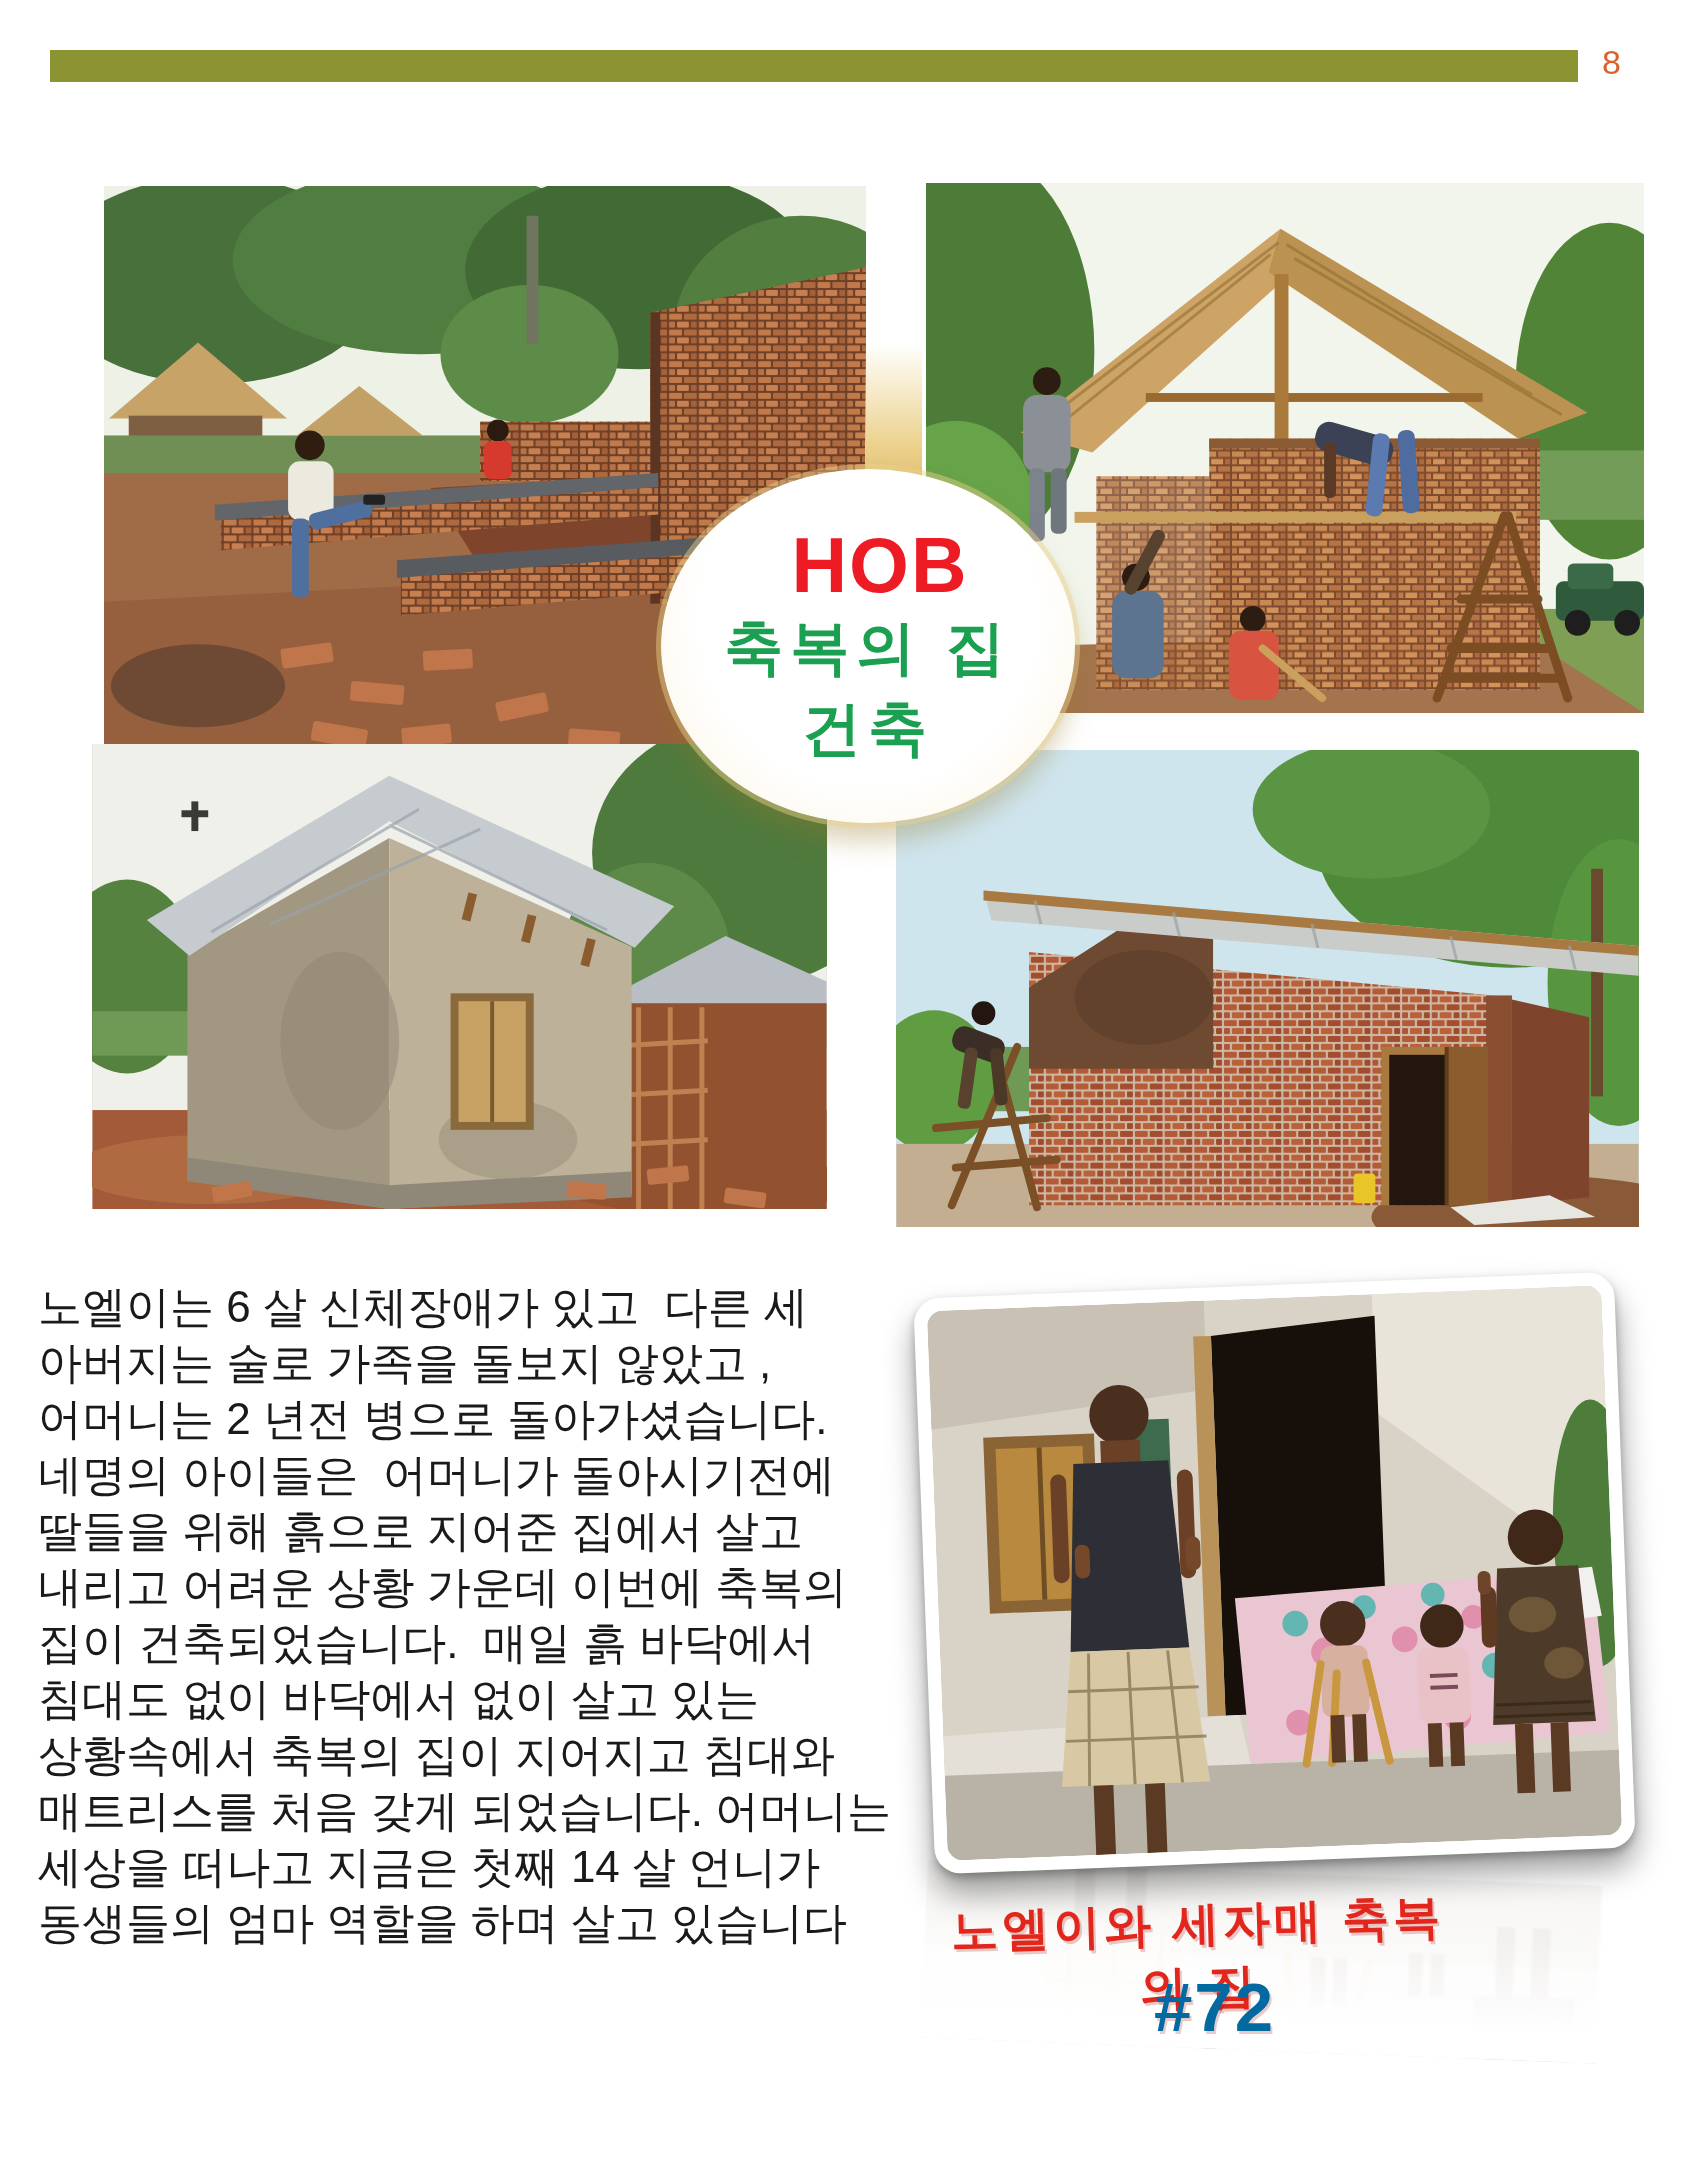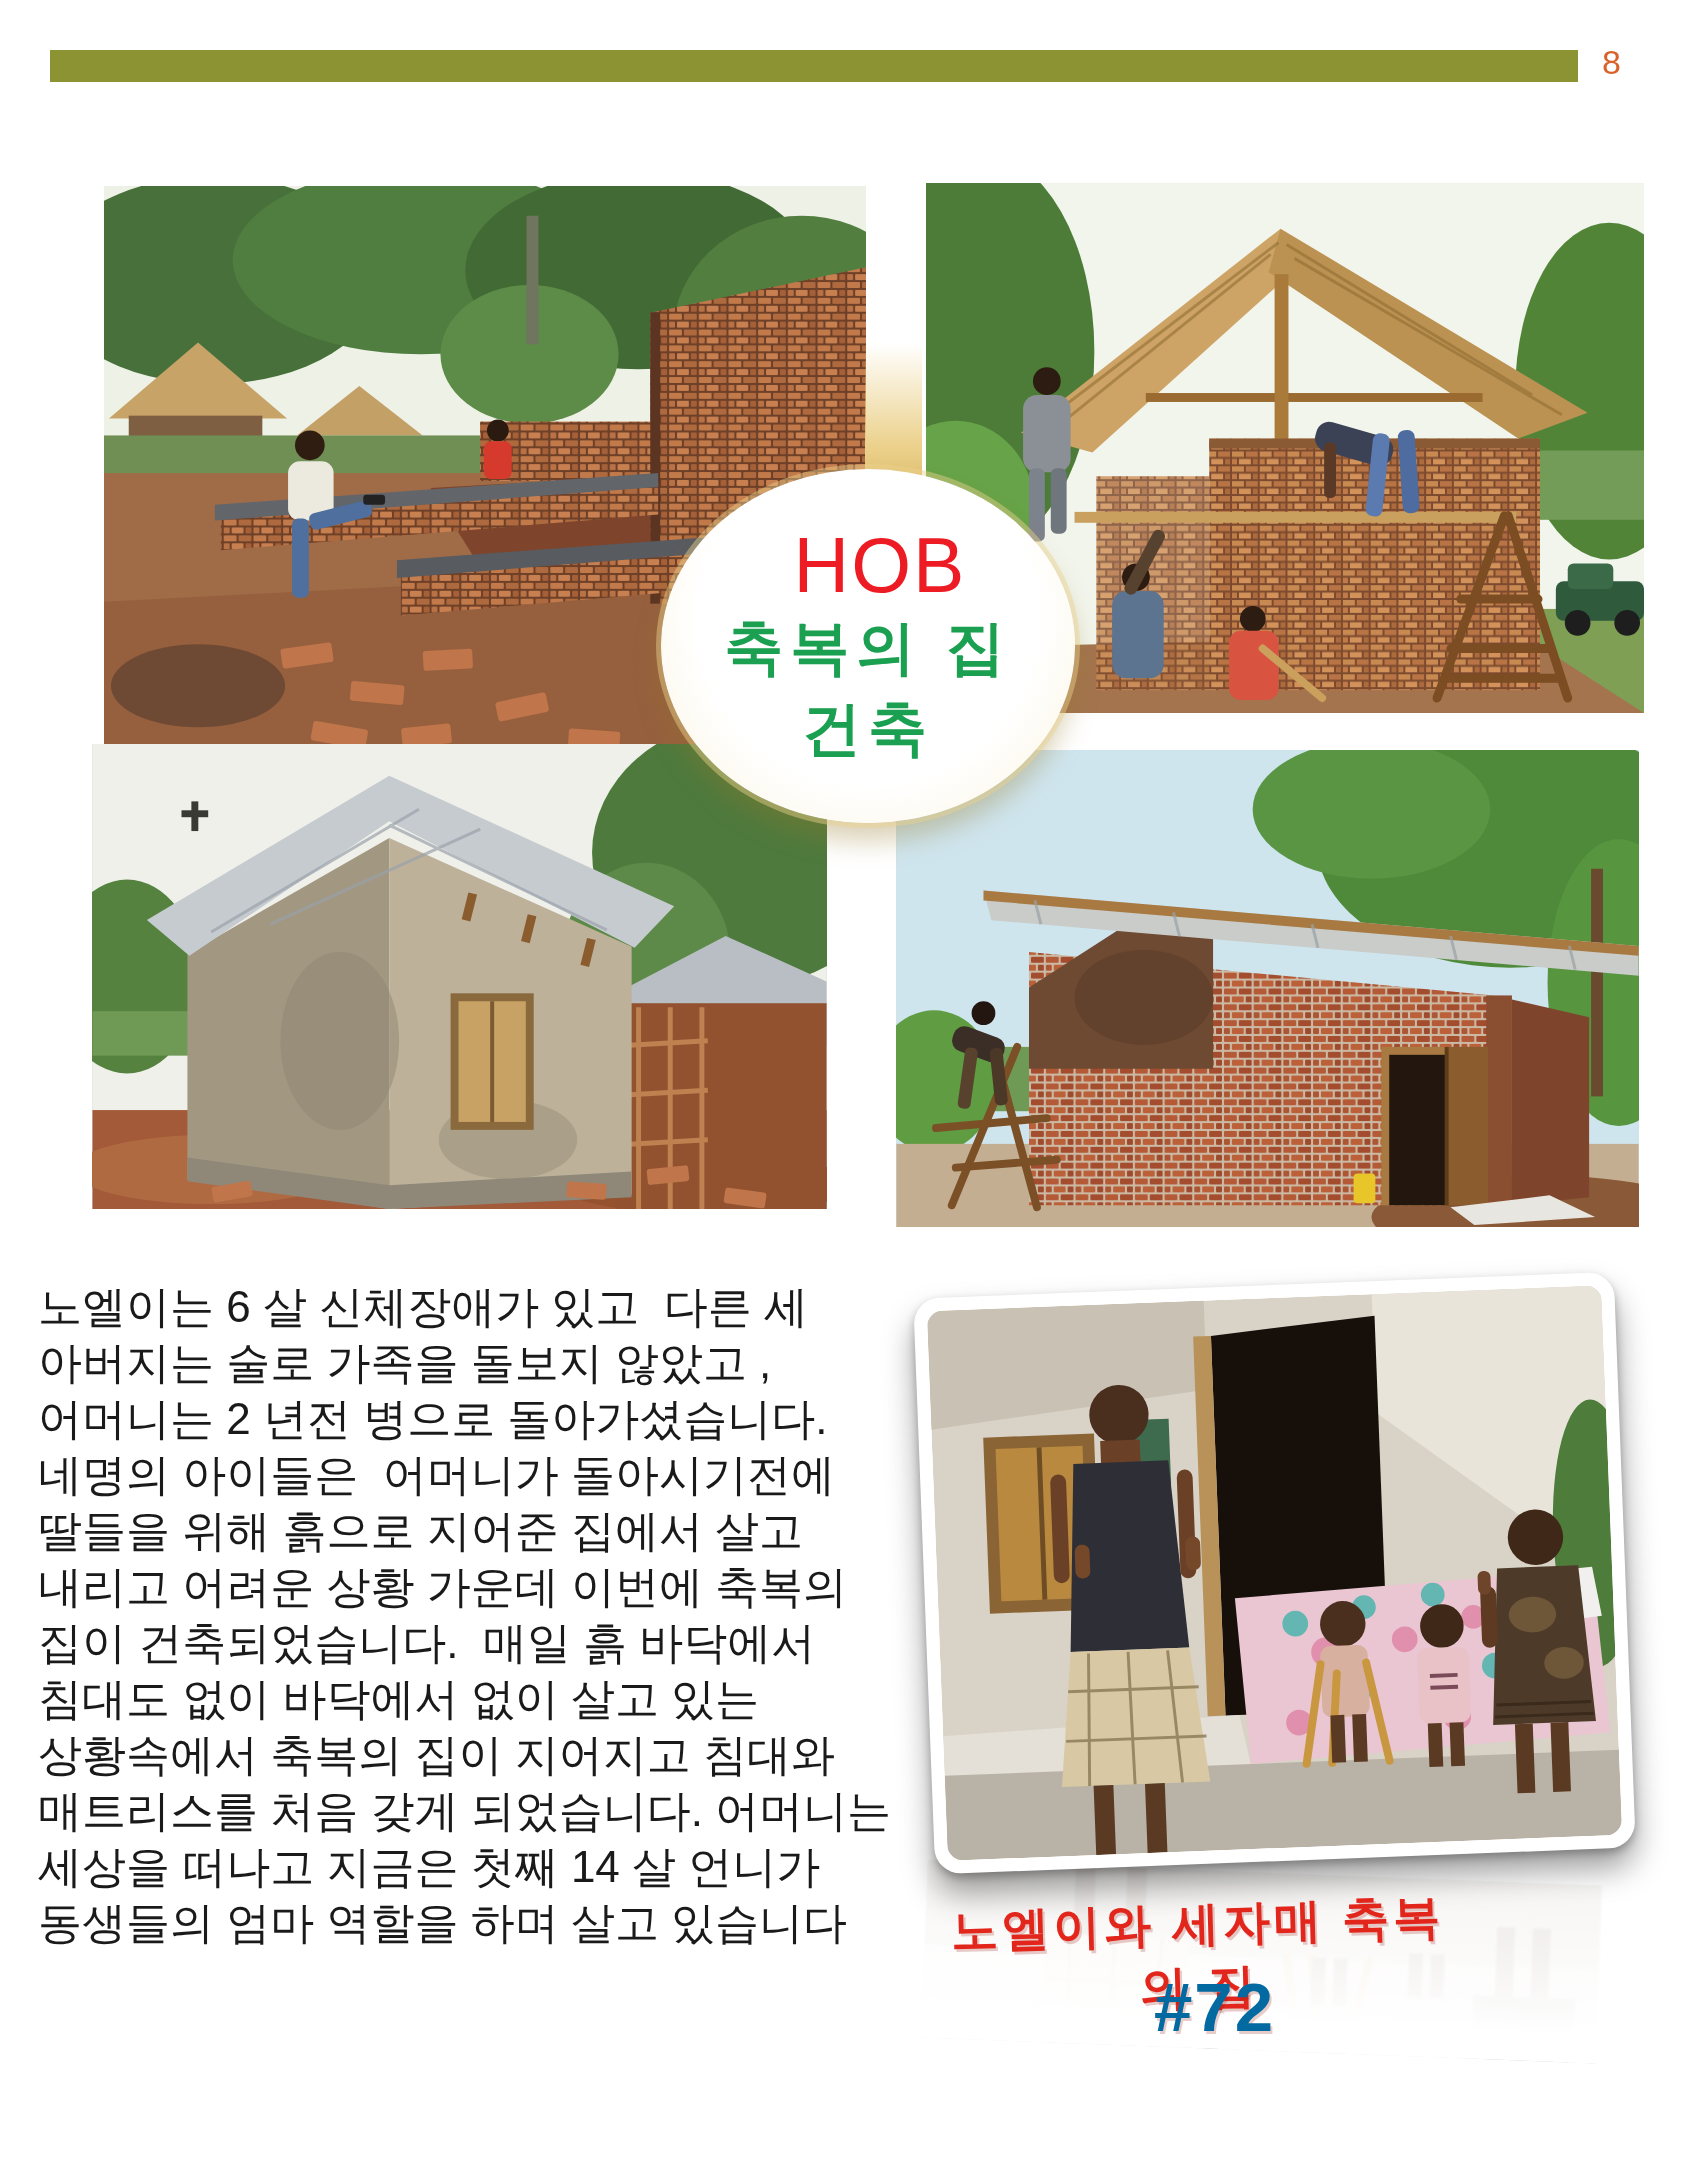--- a/index.html
+++ b/index.html
@@ -26,21 +26,21 @@
     background:linear-gradient(to bottom, rgba(255,255,255,0), #ecd28e 70%, #dfbd6d);}
 
   
   .badge{
     left:661px;top:469px;width:414px;height:354px;border-radius:50%;
     background:radial-gradient(ellipse at 50% 42%, #ffffff 58%, #fdf9ee 78%, #f3e7c4 96%, #ecd9a4 100%);
     box-shadow:0 0 0 5px rgba(236,210,142,.45), 0 18px 26px rgba(150,120,40,.35);
     display:flex;flex-direction:column;align-items:center;justify-content:center;
     text-align:center;z-index:5;
   }
-  .badge-title{color:#ED1C24;font-size:77px;font-weight:normal;line-height:85px;letter-spacing:2px;margin-left:24px;}
+  .badge-title{color:#ED1C24;font-size:77px;font-weight:bold;line-height:85px;letter-spacing:2px;margin-left:24px;}
   .badge-line{color:#1AA050;font-size:59px;font-weight:bold;line-height:81px;letter-spacing:7px;}
 
   
   .story{left:38px;top:1279px;width:875px;color:#1A1A1A;}
   .story-line{white-space:pre-wrap;font-size:44px;line-height:56px;letter-spacing:0px;}
 
   
   .card{
     left:924px;top:1285px;width:701px;height:576px;background:#ffffff;
     border-radius:26px;box-shadow:0 20px 32px rgba(0,0,0,.38), 0 4px 8px rgba(0,0,0,.25);

